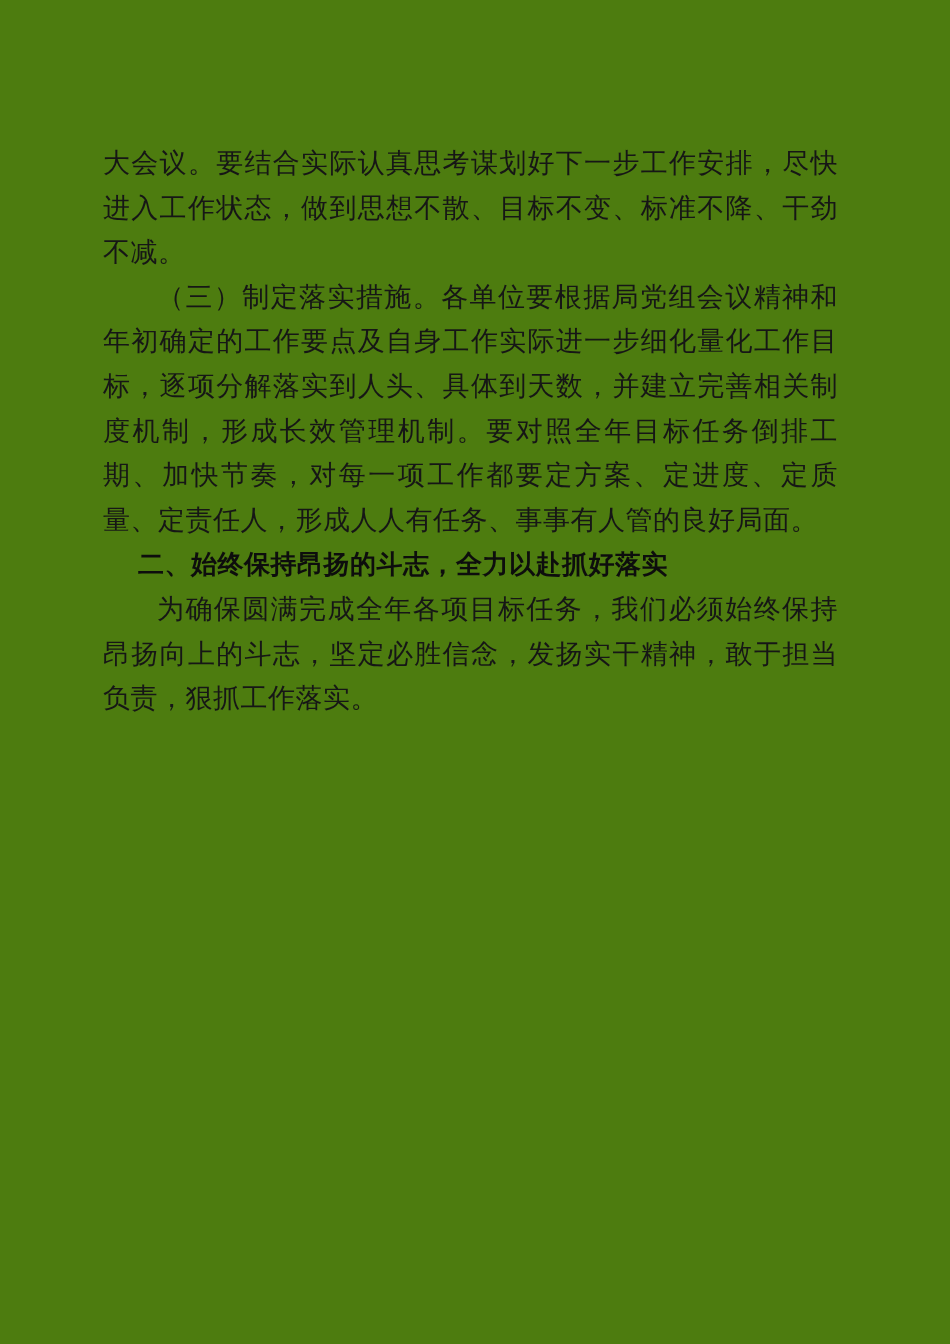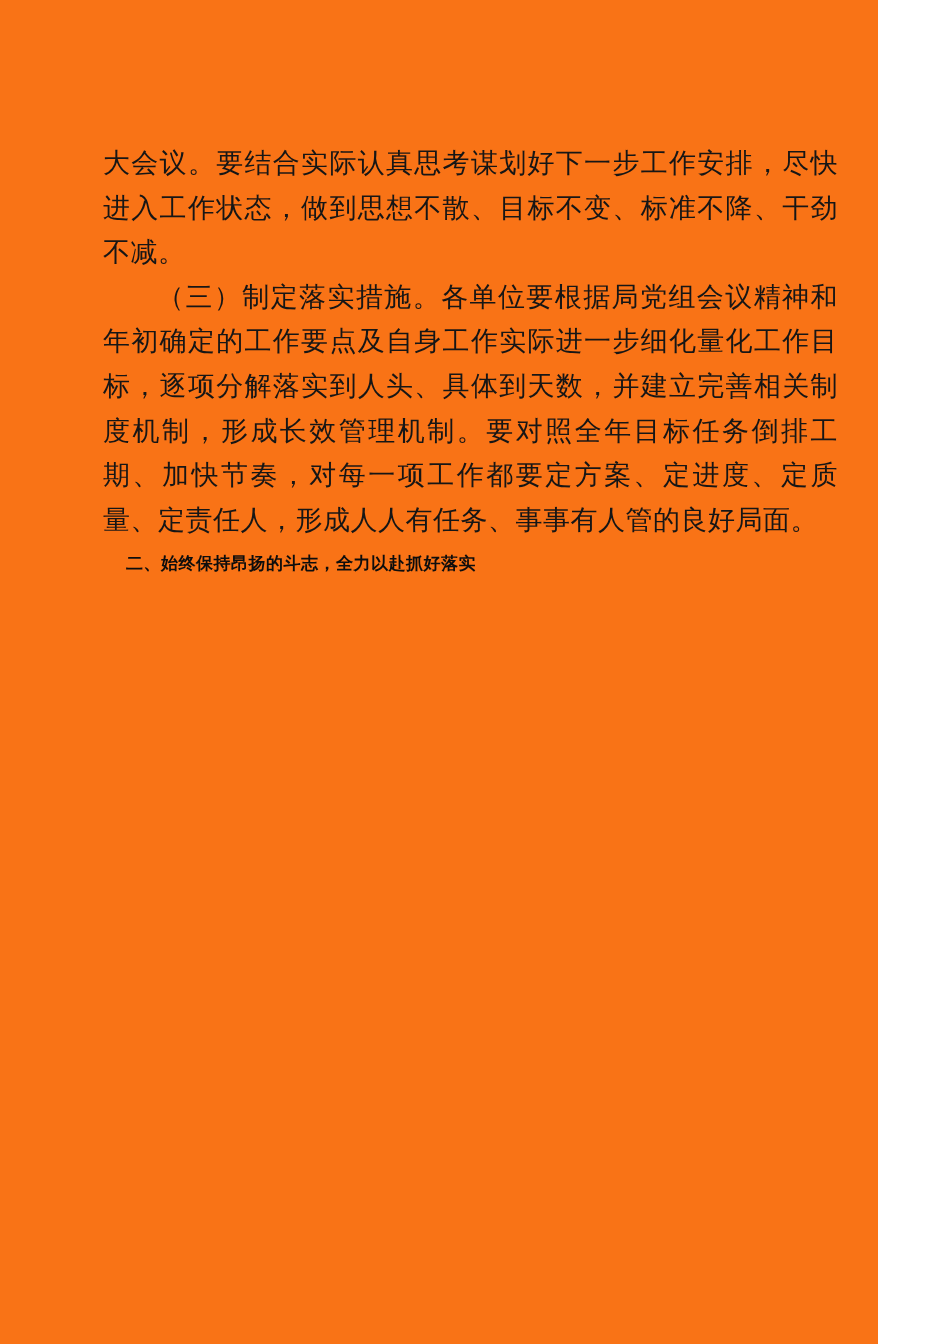--- a/index.html
+++ b/index.html
@@ -7,23 +7,23 @@
     padding: 0;
     background: #ffffff;
   }
   body {
     width: 950px;
     height: 1344px;
     font-family: "Liberation Serif", "DejaVu Serif", serif;
   }
   .page {
     position: relative;
-    width: 878px;
+    width: 950px;
     height: 1344px;
-    background: #f97316;
+    background: #4d7c0f;
     overflow: hidden;
   }
   .content {
     position: absolute;
     left: 103px;
     top: 141px;
     width: 735px;
     color: #161616;
     font-size: 27px;
     line-height: 44.6px;
@@ -34,31 +34,32 @@
     margin: 0;
     padding: 0;
     text-indent: 2em;
   }
   .content p.no-indent {
     text-indent: 0;
   }
   .section-heading {
     margin: 0;
     padding: 0;
-    font-size: 17px;
+    font-size: 26px;
     font-weight: bold;
     color: #0d0d0d;
     text-indent: 1.35em;
     text-align: left;
     font-family: "Liberation Sans", "DejaVu Sans", sans-serif;
     line-height: 44.6px;
   }
 </style>
 </head>
 <body>
 
 <div class="page">
   <div class="content">
     <p class="no-indent">大会议。要结合实际认真思考谋划好下一步工作安排，尽快进入工作状态，做到思想不散、目标不变、标准不降、干劲不减。</p>
     <p>（三）制定落实措施。各单位要根据局党组会议精神和年初确定的工作要点及自身工作实际进一步细化量化工作目标，逐项分解落实到人头、具体到天数，并建立完善相关制度机制，形成长效管理机制。要对照全年目标任务倒排工期、加快节奏，对每一项工作都要定方案、定进度、定质量、定责任人，形成人人有任务、事事有人管的良好局面。</p>
     <h2 class="section-heading">二、始终保持昂扬的斗志，全力以赴抓好落实</h2>
+    <p>为确保圆满完成全年各项目标任务，我们必须始终保持昂扬向上的斗志，坚定必胜信念，发扬实干精神，敢于担当负责，狠抓工作落实。</p>
   </div>
 </div>
 
 </body></html>

